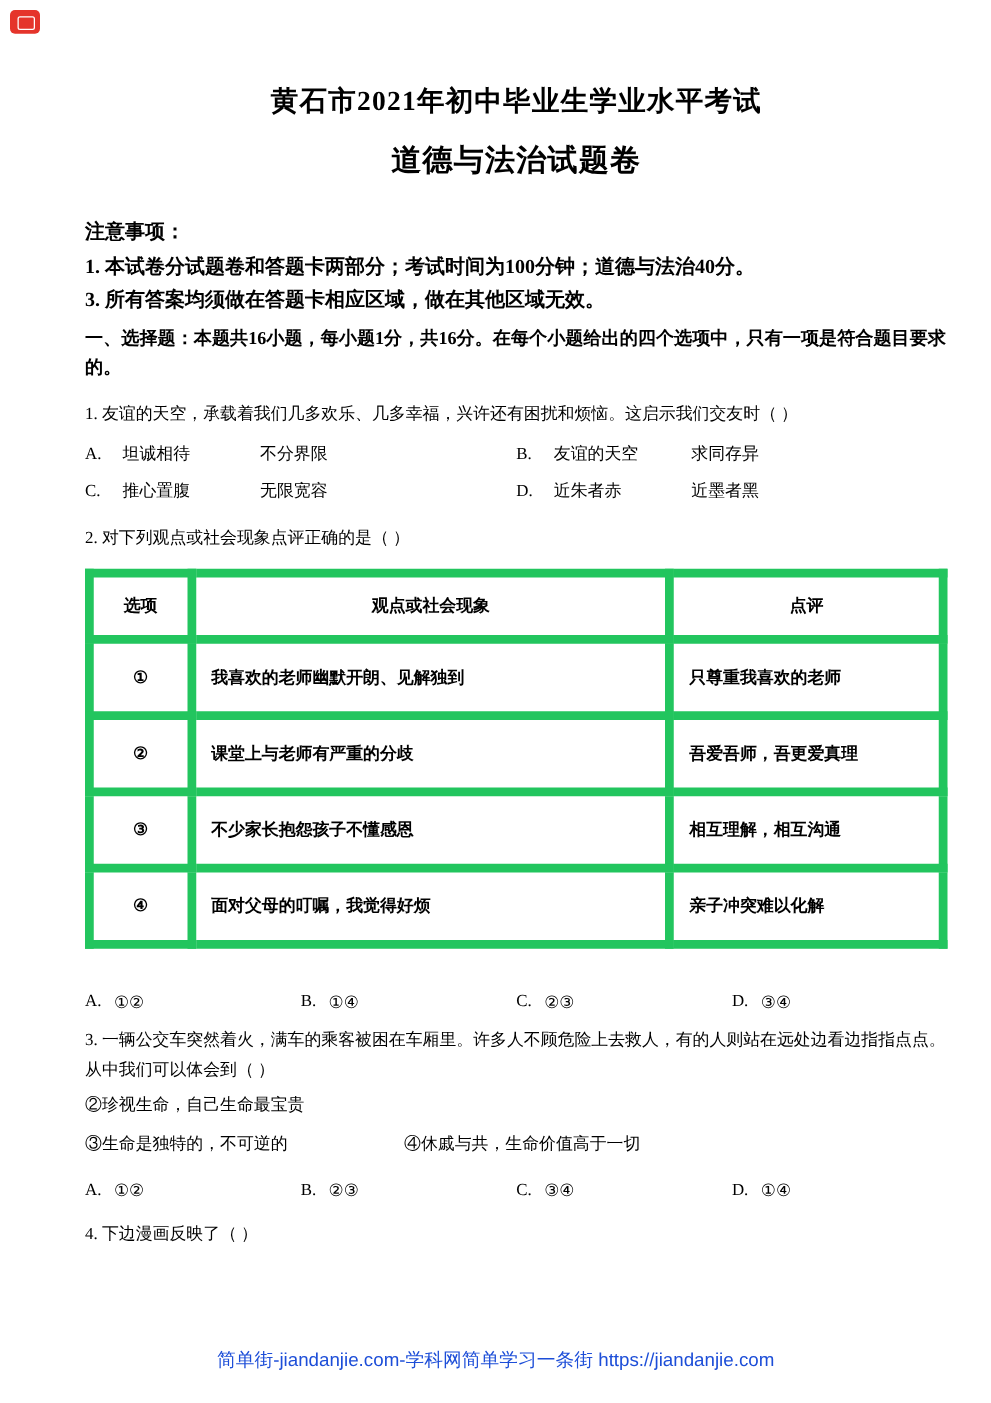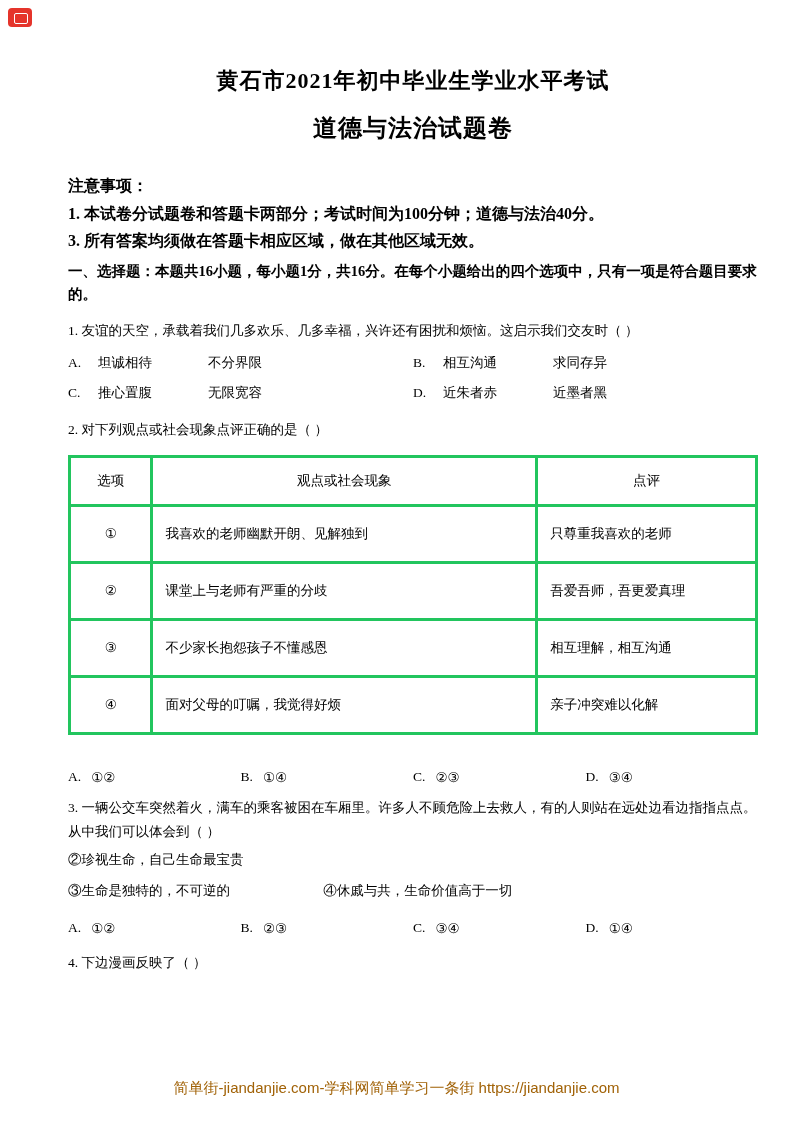--- a/index.html
+++ b/index.html
@@ -46,41 +46,41 @@
   .opt-grid { display:flex; flex-wrap:wrap; margin:4px 0 10px 0; font-size:13.5px; }
   .opt { width:50%; box-sizing:border-box; line-height:2.25; display:flex; }
   .opt .lbl { width:30px; flex:0 0 auto; }
   .opt .p1  { width:110px; flex:0 0 auto; }
   .opt .p2  { flex:0 0 auto; }
   
   table.q2 {
     border-collapse:collapse; width:100%;
     margin:12px 0 0 0; font-size:13.5px;
   }
-  .q2 th, .q2 td { border:3px solid #22c55e; padding:4px 12px; font-weight:normal; }
+  .q2 th, .q2 td { border:7px solid #22c55e; padding:4px 12px; font-weight:bold; }
   .q2 th { text-align:center; height:38px; }
   .q2 td { height:46px; }
   .q2 .c { text-align:center; }
   .q2 col.col1 { width:12%; }
   .q2 col.col2 { width:56%; }
   .q2 col.col3 { width:32%; }
   
   .ans-row { display:flex; font-size:13.5px; margin:34px 0 10px 0; }
   .ans { width:25%; display:flex; }
   .ans .lbl { margin-right:10px; }
   
   .sub-row { display:flex; font-size:13.5px; line-height:2.3; }
   .sub-row .s1 { width:37%; flex:0 0 auto; }
   .sub-row .s2 { flex:0 0 auto; }
   .ans-row.tight { margin:14px 0 8px 0; }
   .q4-stem { margin-top:14px; }
   .footer {
     position:absolute; left:0; bottom:24px; width:100%;
     text-align:center;
-    color:#a16207;
+    color:#1d4ed8;
     font-size:15px;
     font-family:"Liberation Sans","DejaVu Sans",sans-serif;
   }
 </style>
 </head>
 <body>
 
 <div class="page">
 
   <div class="logo">
@@ -101,21 +101,21 @@
   <div>
     <p class="stem">1.  友谊的天空，承载着我们几多欢乐、几多幸福，兴许还有困扰和烦恼。这启示我们交友时（      ）</p>
     <div class="opt-grid">
       <div class="opt">
         <span class="lbl">A.</span>
         <span class="p1">坦诚相待</span>
         <span class="p2">不分界限</span>
       </div>
       <div class="opt">
         <span class="lbl">B.</span>
-        <span class="p1">相互沟通</span>
+        <span class="p1">友谊的天空</span>
         <span class="p2">求同存异</span>
       </div>
       <div class="opt">
         <span class="lbl">C.</span>
         <span class="p1">推心置腹</span>
         <span class="p2">无限宽容</span>
       </div>
       <div class="opt">
         <span class="lbl">D.</span>
         <span class="p1">近朱者赤</span>

